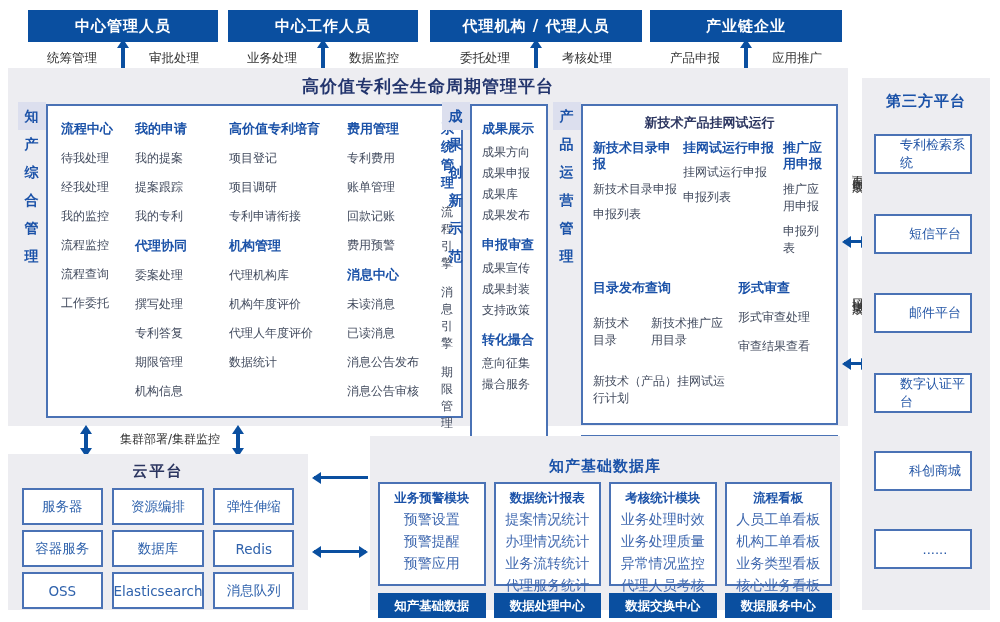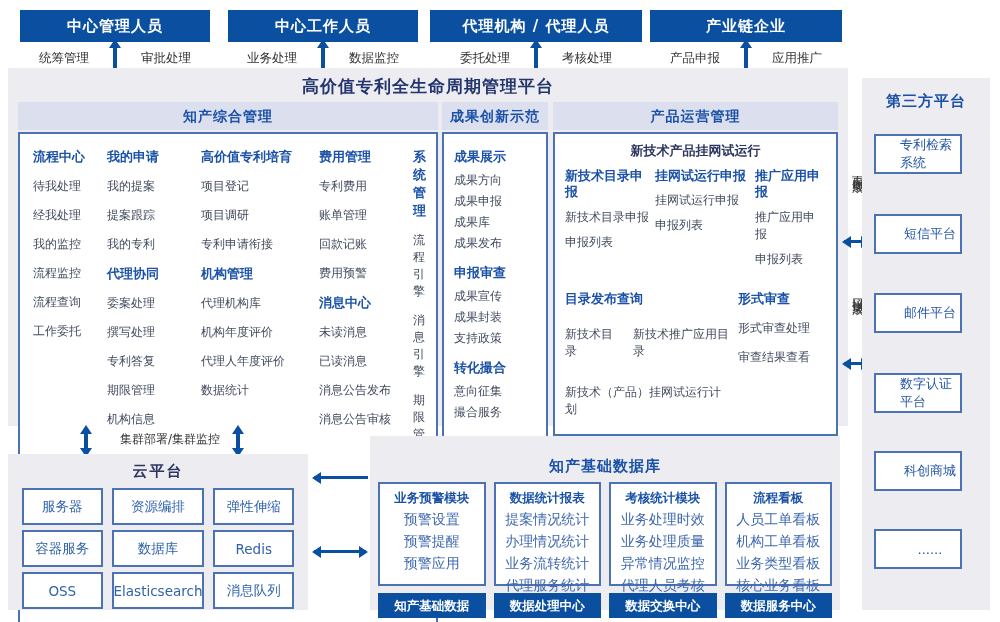--- a/index.html
+++ b/index.html
@@ -23,21 +23,21 @@
   .h-arrow{position:absolute;height:3px;background:#0a4fa0;}
   .h-arrow::before{content:"";position:absolute;left:-2px;top:50%;transform:translateY(-50%);
     border-top:6px solid transparent;border-bottom:6px solid transparent;border-right:9px solid #0a4fa0;}
   .h-arrow.dbl::after{content:"";position:absolute;right:-2px;top:50%;transform:translateY(-50%);
     border-top:6px solid transparent;border-bottom:6px solid transparent;border-left:9px solid #0a4fa0;}
 
   
   .main{position:absolute;left:8px;top:68px;width:840px;height:358px;background:#ededf1;}
   .main-title{text-align:center;padding-top:7px;font-size:17px;font-weight:bold;
     color:#23356d;letter-spacing:1px;}
-  .sec{position:absolute;display:flex;flex-direction:column;}
+  .sec{position:absolute;display:flex;flex-direction:row;}
   .sec-h{flex:0 0 28px;height:28px;line-height:28px;background:#dcdfee;color:#1b52a8;
     font-weight:bold;font-size:14px;text-align:center;letter-spacing:1px;}
   .sec-box{background:#fff;border:2px solid #4a72b5;box-sizing:border-box;}
   .grp-title{font-weight:bold;font-size:13px;color:#1b52a8;margin:10px 0 6px;}
   .itm{font-size:12px;color:#424b5e;margin:12px 0;}
 
   .sec-ip{left:10px;top:34px;width:420px;height:316px;}
   .ip-box{flex:1;display:flex;padding:4px 4px 4px 10px;margin-top:2px;}
   .ip-col{padding:0 3px;}
   .ip-c1{width:68px;} .ip-c2{width:88px;} .ip-c3{width:112px;} .ip-c4{width:88px;} .ip-c5{flex:1;}
@@ -58,21 +58,21 @@
   .ops-row .itm{margin:8px 0;}
   .ops-row2{display:flex;margin-top:4px;gap:8px;}
   .ops-cat{flex:1;} .ops-rev{width:88px;}
   .cat-line{display:flex;gap:14px;}
   .ops2-c1{width:128px;} .ops2-c2{flex:1;}
 
   
   .tp{position:absolute;left:862px;top:78px;width:128px;height:532px;background:#ededf1;}
   .tp-title{text-align:center;font-weight:bold;font-size:15px;color:#1b52a8;
     padding-top:14px;letter-spacing:1px;}
-  .tp-box{position:absolute;left:12px;width:88px;height:40px;background:#fff;
+  .tp-box{position:absolute;left:12px;width:98px;height:40px;background:#fff;
     border:2px solid #4a72b5;box-sizing:border-box;display:flex;align-items:center;
     justify-content:center;color:#2456a6;font-size:13px;padding-left:24px;}
   .vtext{position:absolute;writing-mode:vertical-rl;text-orientation:upright;
     font-size:12px;color:#333;letter-spacing:2px;}
 
   
   .cloud{position:absolute;left:8px;top:454px;width:300px;height:156px;background:#ededf1;}
   .cloud-title{text-align:center;font-weight:bold;font-size:15px;color:#2b3560;
     padding-top:8px;letter-spacing:2px;}
   .cloud-grid{display:grid;grid-template-columns:repeat(3,1fr);gap:5px 9px;padding:7px 14px 0;}
@@ -92,21 +92,21 @@
   .db-itm{font-size:14px;color:#3f68af;text-align:center;margin:4px 0;}
   .db-centers{display:flex;gap:8px;padding:7px 8px 0;}
   .db-center{flex:1;background:#0a4fa0;color:#fff;font-weight:bold;font-size:12.5px;
     text-align:center;height:25px;line-height:25px;}
 </style>
 </head>
 <body>
 
 <div class="canvas">
 
-  <div class="actor" style="left:20px;width:190px;">
+  <div class="actor" style="left:28px;width:190px;">
     <div class="actor-head">中心管理人员</div>
     <div class="actor-labels">
       <span>统筹管理</span>
       <span>审批处理</span>
     </div>
     <div class="v-arrow"></div>
   </div>
   <div class="actor" style="left:228px;width:190px;">
     <div class="actor-head">中心工作人员</div>
     <div class="actor-labels">

